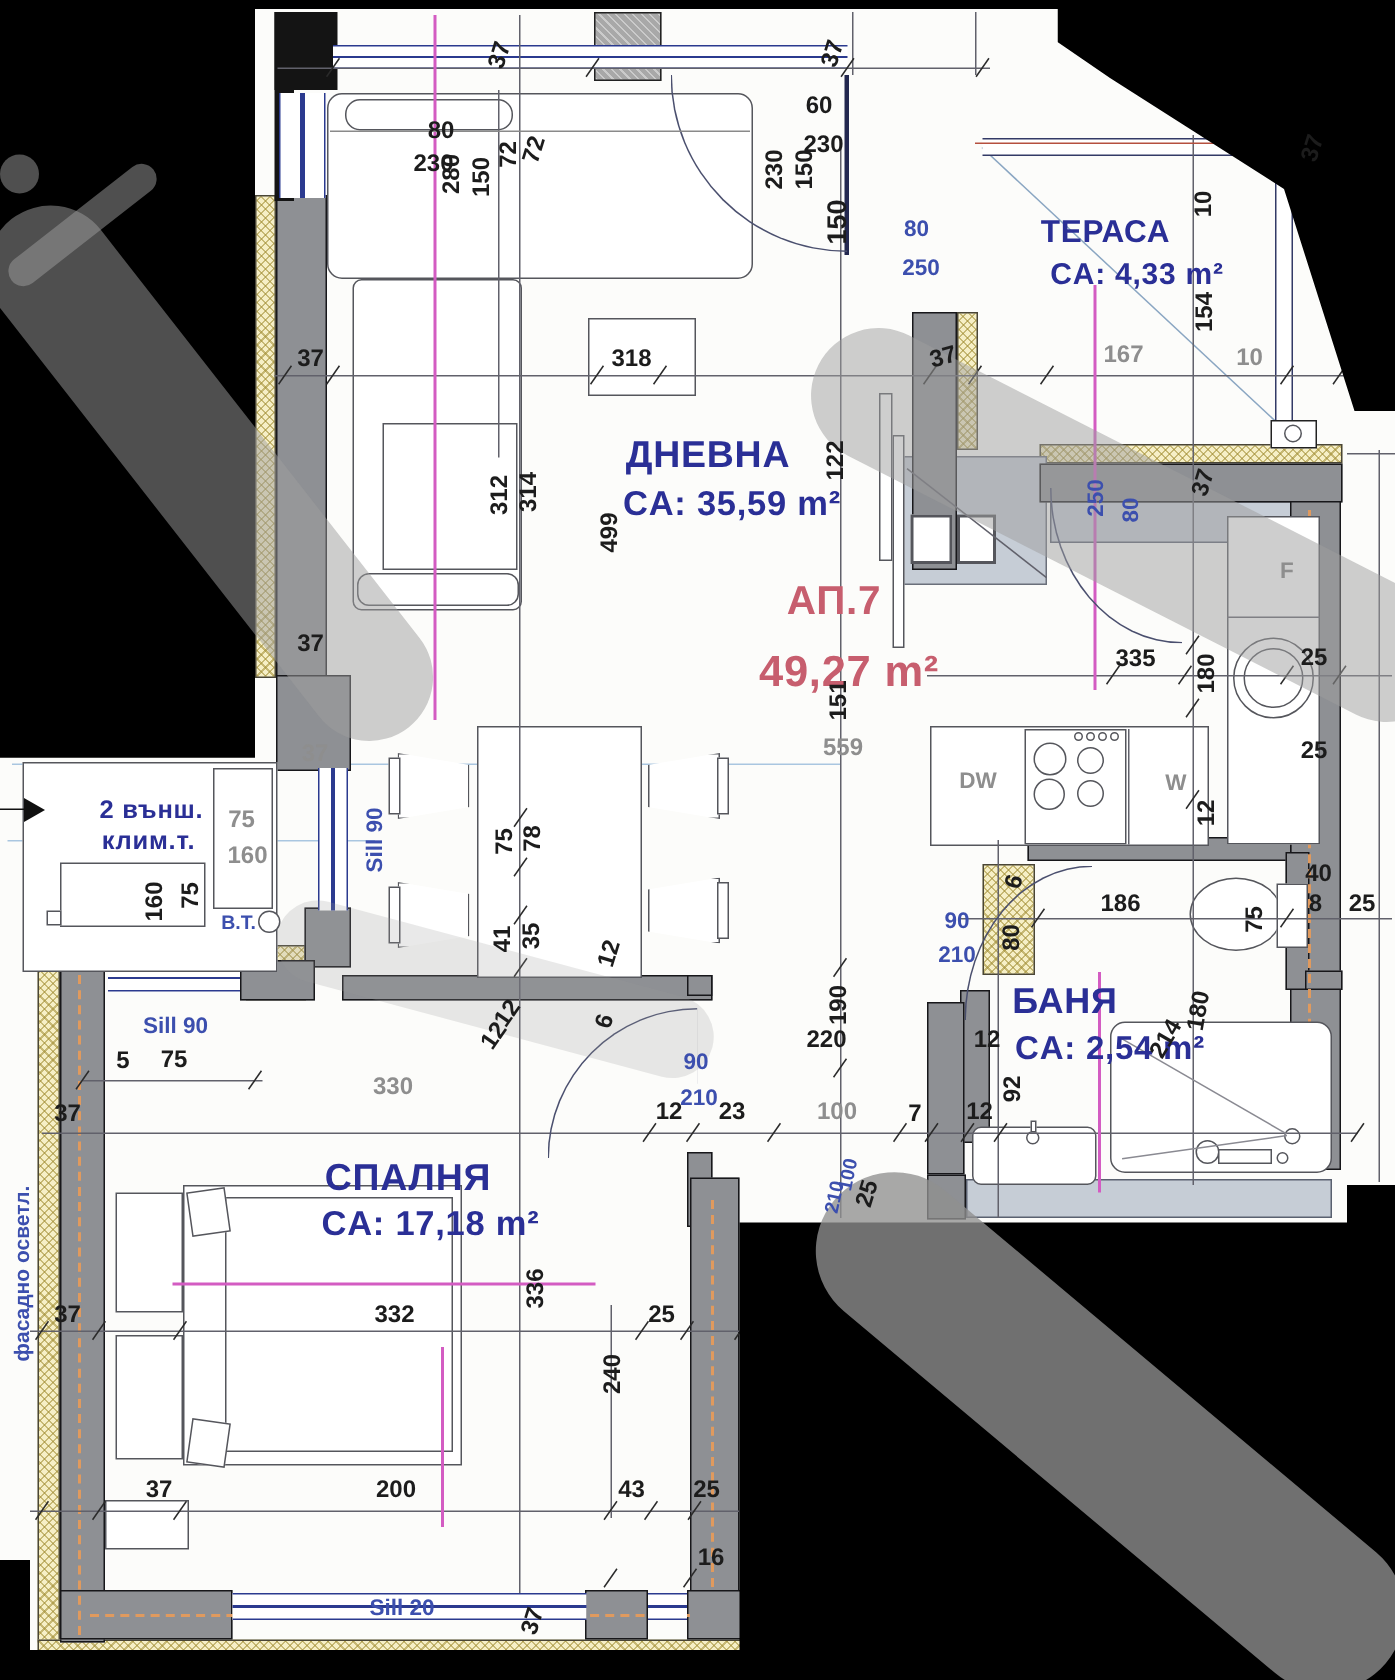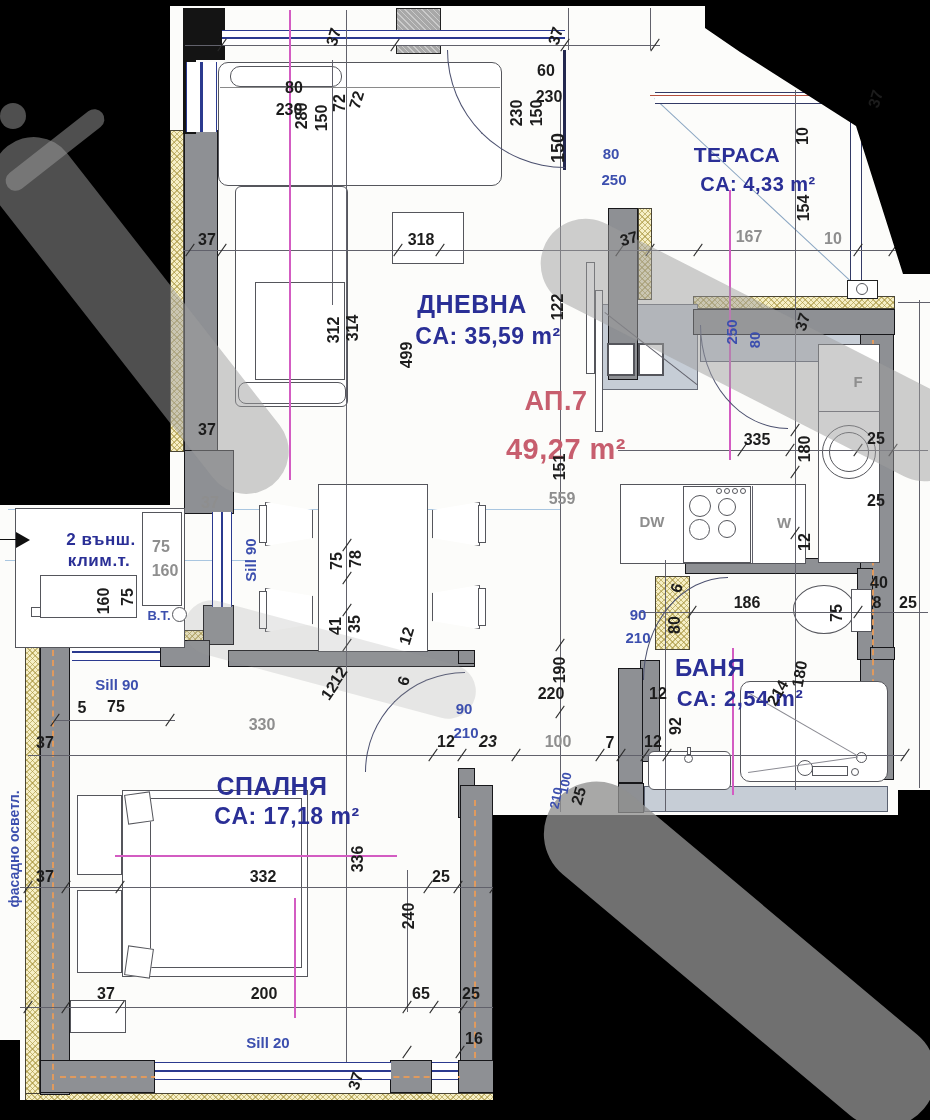--- a/index.html
+++ b/index.html
@@ -310,43 +310,43 @@
     <span class="dim b" style="left: 638px; top: 637px; transform: translate(-50%, -50%);">210</span>
     <span class="dim" style="left: 560px; top: 670px; transform: translate(-50%, -50%) rotate(-90deg);">190</span>
     <span class="dim" style="left: 551px; top: 694px; transform: translate(-50%, -50%);">220</span>
     <span class="dim" style="left: 658px; top: 694px; transform: translate(-50%, -50%);">12</span>
     <span class="dim" style="left: 800px; top: 674px; transform: translate(-50%, -50%) rotate(-80deg);">180</span>
     <span class="dim" style="left: 778px; top: 693px; transform: translate(-50%, -50%) rotate(-60deg);">214</span>
     <span class="dim" style="left: 676px; top: 726px; transform: translate(-50%, -50%) rotate(-90deg);">92</span>
     <span class="dim b" style="left: 464px; top: 708px; transform: translate(-50%, -50%);">90</span>
     <span class="dim b" style="left: 466px; top: 732px; transform: translate(-50%, -50%);">210</span>
     <span class="dim" style="left: 446px; top: 742px; transform: translate(-50%, -50%);">12</span>
-    <span class="dim" style="left: 488px; top: 742px; transform: translate(-50%, -50%); font-style: italic;">23</span>
+    <span class="dim" style="left: 488px; top: 742px; transform: translate(-50%, -50%);">23</span>
     <span class="dim g" style="left: 558px; top: 742px; transform: translate(-50%, -50%);">100</span>
     <span class="dim" style="left: 610px; top: 743px; transform: translate(-50%, -50%);">7</span>
     <span class="dim" style="left: 653px; top: 742px; transform: translate(-50%, -50%);">12</span>
     <span class="dim" style="left: 579px; top: 796px; transform: translate(-50%, -50%) rotate(-73deg);">25</span>
     <span class="dim b" style="left: 565px; top: 783px; font-size: 13px; transform: translate(-50%, -50%) rotate(-78deg);">100</span>
     <span class="dim b" style="left: 556px; top: 798px; font-size: 13px; transform: translate(-50%, -50%) rotate(-78deg);">210</span>
     <span class="dim b" style="left: 117px; top: 684px; transform: translate(-50%, -50%);">Sill 90</span>
     <span class="dim" style="left: 82px; top: 708px; transform: translate(-50%, -50%);">5</span>
     <span class="dim" style="left: 116px; top: 707px; transform: translate(-50%, -50%);">75</span>
     <span class="dim" style="left: 45px; top: 743px; transform: translate(-50%, -50%);">37</span>
     <span class="dim g" style="left: 262px; top: 703px; transform: translate(-50%, -50%); margin-top: 22px;">330</span>
     <span class="dim" style="left: 45px; top: 877px; transform: translate(-50%, -50%);">37</span>
     <span class="dim" style="left: 263px; top: 877px; transform: translate(-50%, -50%);">332</span>
     <span class="dim" style="left: 441px; top: 877px; transform: translate(-50%, -50%);">25</span>
     <span class="dim" style="left: 358px; top: 859px; transform: translate(-50%, -50%) rotate(-90deg);">336</span>
     <span class="dim" style="left: 409px; top: 916px; transform: translate(-50%, -50%) rotate(-90deg);">240</span>
     <span class="dim" style="left: 106px; top: 994px; transform: translate(-50%, -50%);">37</span>
     <span class="dim" style="left: 264px; top: 994px; transform: translate(-50%, -50%);">200</span>
-    <span class="dim" style="left: 421px; top: 994px; transform: translate(-50%, -50%);">65</span>
+    <span class="dim" style="left: 421px; top: 994px; transform: translate(-50%, -50%);">43</span>
     <span class="dim" style="left: 471px; top: 994px; transform: translate(-50%, -50%);">25</span>
     <span class="dim" style="left: 474px; top: 1039px; transform: translate(-50%, -50%);">16</span>
-    <span class="dim b" style="left: 268px; top: 1042px; transform: translate(-50%, -50%);">Sill 20</span>
+    <span class="dim b" style="left: 268px; top: 1072px; transform: translate(-50%, -50%);">Sill 20</span>
     <span class="dim" style="left: 356px; top: 1081px; transform: translate(-50%, -50%) rotate(-73deg);">37</span>
     <span class="dim b" style="left: 14px; top: 849px; font-size: 14px; transform: translate(-50%, -50%) rotate(-90deg);">фасадно осветл.</span>
     <span class="dim g" style="left: 652px; top: 521px; font-size: 15px; transform: translate(-50%, -50%);">DW</span>
     <span class="dim g" style="left: 784px; top: 522px; font-size: 15px; transform: translate(-50%, -50%);">W</span>
     <span class="dim g" style="left: 858px; top: 381px; font-size: 15px; transform: translate(-50%, -50%);">F</span>
     <div class="tick" style="left: 190px; top: 250px;"></div>
     <div class="tick" style="left: 222px; top: 250px;"></div>
     <div class="tick" style="left: 398px; top: 250px;"></div>
     <div class="tick" style="left: 440px; top: 250px;"></div>
     <div class="tick" style="left: 620px; top: 250px;"></div>

